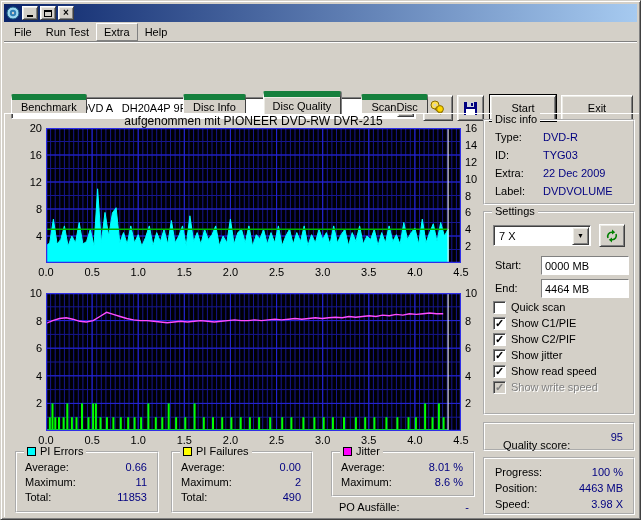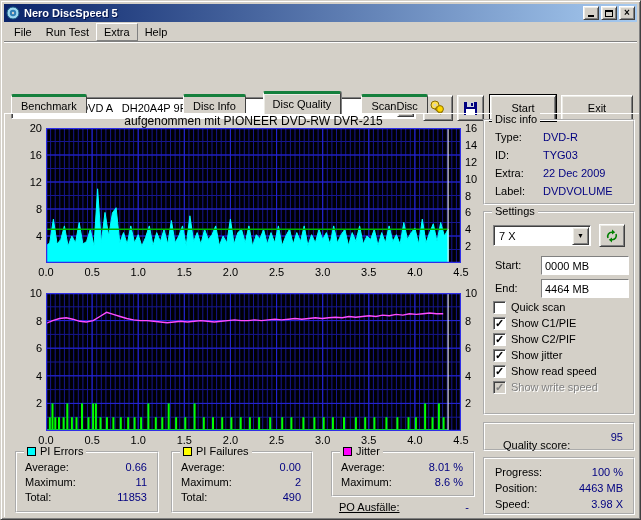--- a/index.html
+++ b/index.html
@@ -34,21 +34,21 @@
            display:flex; align-items:center; }
   .combo-text { flex:1; padding-left:5px; white-space:pre; color:#000; }
   .combo-arrow-btn { width:17px; height:18px; margin-right:1px; display:flex; align-items:center;
                      justify-content:center; font-size:7px; color:#000; }
   .toolbtn { position:absolute; top:50px; height:26px; display:flex; align-items:center; justify-content:center; }
   .pushbtn { position:absolute; top:50px; height:26px; display:flex; align-items:center;
              justify-content:center; color:#000; }
   .pushbtn.default { outline:1px solid #000; }
   .tabstrip { position:absolute; left:4px; top:90px; width:633px; height:22px; }
   .tab { position:absolute; top:3px; height:20px; padding:0 9px; display:flex; align-items:center;
-         background:#d4d0c8; border-top:3px solid #15803d; border-left:1px solid #fff;
+         background:#d4d0c8; border-top:6px solid #15803d; border-left:1px solid #fff;
          border-right:1px solid #404040; border-radius:2px 2px 0 0; color:#000; }
   .tab.active { top:0; height:23px; z-index:5; box-shadow:inset 1px 1px 0 #ecebe5, 1px 0 0 #808080; }
   .contentpanel { position:absolute; left:3px; top:112px; width:635px; height:404px;
                   border-top:1px solid #ffffff; border-left:1px solid #ffffff; }
   .chart-title { position:absolute; left:45px; top:113px; width:415px; text-align:center;
                  font-size:12px; color:#000; }
   .tick { position:absolute; color:#000; font-size:11px; }
   .gb { position:absolute; border:2px groove #ffffff; }
   .gb .cap { position:absolute; top:-8px; left:7px; background:#d4d0c8; padding:0 3px;
              color:#000; display:flex; align-items:center; }
@@ -78,21 +78,20 @@
 <body>
 
 <div class="window">
 
   <div class="titlebar">
     <svg width="14" height="14">
       <circle cx="7" cy="7" r="6" fill="#9fd8ef" stroke="#1a5f86"></circle>
       <circle cx="7" cy="7" r="3.2" fill="#2f7fb5"></circle>
       <circle cx="7" cy="7" r="1.2" fill="#d4d0c8"></circle>
     </svg>
-    <span class="title">Nero DiscSpeed 5</span>
     <div class="winbtn raised">
         <div class="glyph-min"></div>
       </div>
     <div class="winbtn raised">
         <div class="glyph-max"></div>
       </div>
     <div class="winbtn raised">
         <span style="font-weight:bold;">×</span>
       </div>
   </div>
@@ -507,21 +506,21 @@
       <span class="legend-sq" style="background: rgb(255, 0, 255);"></span>
       <span>Jitter</span>
     </span>
     <div id="rows-jitter">
         <div class="kv-label" style="left: 8px; top: 8px;">Average:</div>
         <div class="kv-value" style="right: 10px; width: 70px; top: 8px;">8.01 %</div>
         <div class="kv-label" style="left: 8px; top: 23px;">Maximum:</div>
         <div class="kv-value" style="right: 10px; width: 70px; top: 23px;">8.6 %</div>
       </div>
   </div>
-  <div class="po-label" style="left:338px; top:500px;text-decoration:underline;">PO Ausfälle:</div>
+  <div class="po-label" style="left:338px; top:500px;">PO Ausfälle:</div>
   <div class="po-value" style="left:420px; top:500px; width:48px; text-align:right;">-</div>
 
   <div class="gb" style="left:482px; top:118px; width:152px; height:86px;">
     <span class="cap">Disc info</span>
     <div id="rows-disc-info">
         <div class="kv-label" style="left: 10px; top: 10px;">Type:</div>
         <div class="kv-value" style="left: 58px; text-align: left; top: 10px;">DVD-R</div>
         <div class="kv-label" style="left: 10px; top: 28px;">ID:</div>
         <div class="kv-value" style="left: 58px; text-align: left; top: 28px;">TYG03</div>
         <div class="kv-label" style="left: 10px; top: 46px;">Extra:</div>

